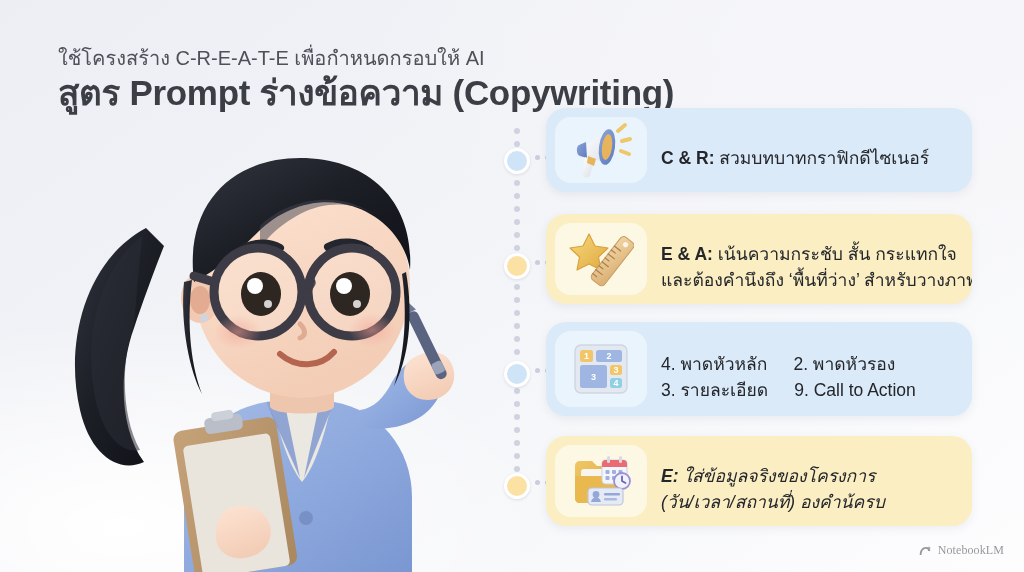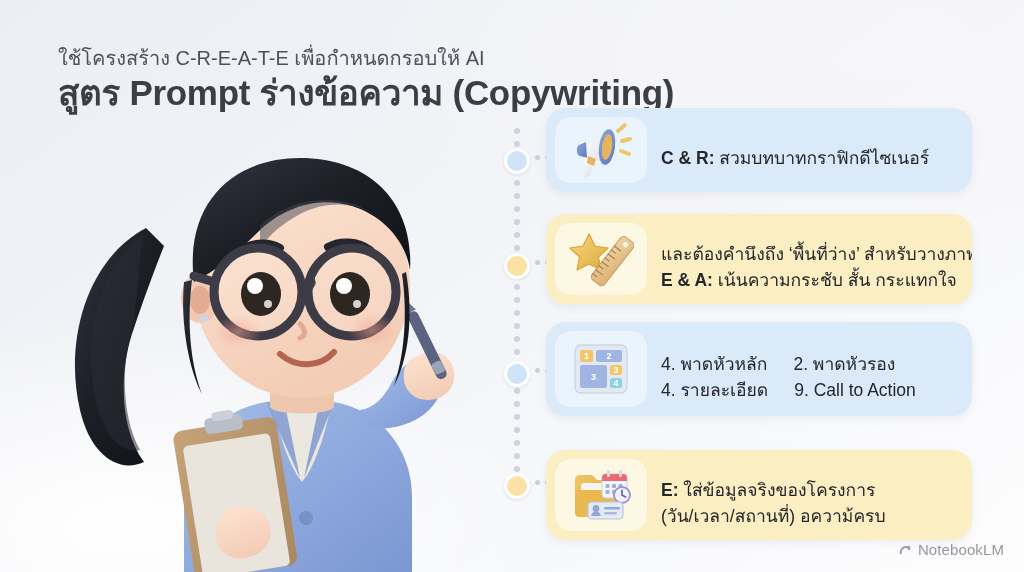--- a/index.html
+++ b/index.html
@@ -114,36 +114,36 @@
     line-height:1.46;
     white-space:nowrap;
   }
   .card-line .lead { font-weight:bold; }
   .card-line .col2 { display:inline-block; margin-left:26px; }
 
   
   #card-1 { top:108px; height:84px; }
   #card-2 { top:214px; height:90px; }
   #card-3 { top:322px; height:94px; }
-  #card-4 { top:450px; height:90px; }
+  #card-4 { top:436px; height:90px;font-style:italic; }
 
   #node-1 { top:20px; }  #dots-1 { top:27px; }
   #node-2 { top:125px; } #dots-2 { top:132px; }
   #node-3 { top:233px; } #dots-3 { top:240px; }
   #node-4 { top:345px; } #dots-4 { top:352px; }
 
   
   #watermark {
     position:absolute; right:20px; bottom:14px;
     display:flex; align-items:center; gap:6px;
     opacity:.55;
   }
   #watermark svg { width:14px; height:14px; display:block; }
   #watermark span {
-    font-size:15px; color:#41454c; letter-spacing:.1px;
+    font-size:12px; color:#41454c; letter-spacing:.1px;font-family:Liberation Serif, serif;
   }
 </style>
 </head>
 <body>
 
 <div id="slide">
 
   <div id="header">
     <div id="subtitle" style="color: rgb(77, 81, 88);">ใช้โครงสร้าง C-R-E-A-T-E เพื่อกำหนดกรอบให้ AI</div>
     <div id="title" style="color: rgb(59, 63, 69);">สูตร Prompt ร่างข้อความ (Copywriting)</div>
@@ -376,24 +376,24 @@
             <line x1="36" y1="37" x2="41" y2="37"></line>
             <line x1="36" y1="42" x2="44" y2="42"></line>
             <line x1="36" y1="47" x2="41" y2="47"></line>
             <line x1="36" y1="52" x2="44" y2="52"></line>
             <line x1="36" y1="57" x2="41" y2="57"></line>
           </g>
         </g>
       </svg>
     </div>
     <div class="card-text">
-      <div class="card-line">และต้องคำนึงถึง ‘พื้นที่ว่าง’ สำหรับวางภาพ</div>
       <div class="card-line">
         <span class="lead">E &amp; A:</span><span> เน้นความกระชับ สั้น กระแทกใจ</span>
       </div>
+      <div class="card-line">และต้องคำนึงถึง ‘พื้นที่ว่าง’ สำหรับวางภาพ</div>
     </div>
   </div>
 
   <div class="card blue" id="card-3" style="background: rgb(218, 234, 248);">
     <div class="icon-tile" style="background: rgb(234, 244, 252);">
       <svg viewBox="0 0 66 66" xmlns="http://www.w3.org/2000/svg">
         <rect x="7" y="9" width="52" height="48" rx="6" fill="#e4e8f0" stroke="#cfd6e2" stroke-width="1.4"></rect>
         <g font-family="Liberation Sans, sans-serif" font-size="9" font-weight="bold" fill="#ffffff" text-anchor="middle">
           <rect x="12" y="14" width="13" height="12" rx="2.5" fill="#f2c668"></rect>
           <text x="18.5" y="23">1</text>
@@ -406,21 +406,21 @@
           <rect x="42" y="42" width="12" height="10" rx="2.5" fill="#8fd0e4"></rect>
           <text x="48" y="50">4</text>
         </g>
       </svg>
     </div>
     <div class="card-text">
       <div class="card-line">
         <span>4. พาดหัวหลัก</span><span class="col2">2. พาดหัวรอง</span>
       </div>
       <div class="card-line">
-        <span>4. รายละเอียด</span><span class="col2">9. Call to Action</span>
+        <span>3. รายละเอียด</span><span class="col2">9. Call to Action</span>
       </div>
     </div>
   </div>
 
   <div class="card cream" id="card-4" style="background: rgb(250, 238, 194);">
     <div class="icon-tile" style="background: rgb(253, 248, 227);">
       <svg viewBox="0 0 66 66" xmlns="http://www.w3.org/2000/svg">
         <defs>
           <linearGradient id="folderG" x1="0" y1="0" x2="1" y2="1">
             <stop offset="0%" stop-color="#f0c766"></stop>
@@ -460,21 +460,21 @@
           <path d="M23 54 C23.5 50.8 25.8 49.2 28 49.2 C30.2 49.2 32.5 50.8 33 54 Z" fill="#93a7d8"></path>
           <rect x="36" y="45" width="16" height="2.6" rx="1.3" fill="#93a7d8"></rect>
           <rect x="36" y="50" width="13" height="2.6" rx="1.3" fill="#aab9e0"></rect>
         </g>
       </svg>
     </div>
     <div class="card-text">
       <div class="card-line">
         <span class="lead">E:</span><span> ใส่ข้อมูลจริงของโครงการ</span>
       </div>
-      <div class="card-line">(วัน/เวลา/สถานที่) อความ้ครบ</div>
+      <div class="card-line">(วัน/เวลา/สถานที่) องคำน้ครบ</div>
     </div>
   </div>
 
   <div id="watermark">
     <svg viewBox="0 0 16 16" xmlns="http://www.w3.org/2000/svg">
       <path d="M2 12.5 C2 7 5 3.5 9 3.5 C12 3.5 14 5.5 14 8 L11.6 8 C11.6 6.4 10.4 5.4 9 5.4 C6.3 5.4 4.2 7.9 4 12.5 Z" fill="#41454c"></path>
       <path d="M12.6 2.2 L13.2 4 L15 4.6 L13.2 5.2 L12.6 7 L12 5.2 L10.2 4.6 L12 4 Z" fill="#41454c"></path>
     </svg>
     <span>NotebookLM</span>
   </div>

